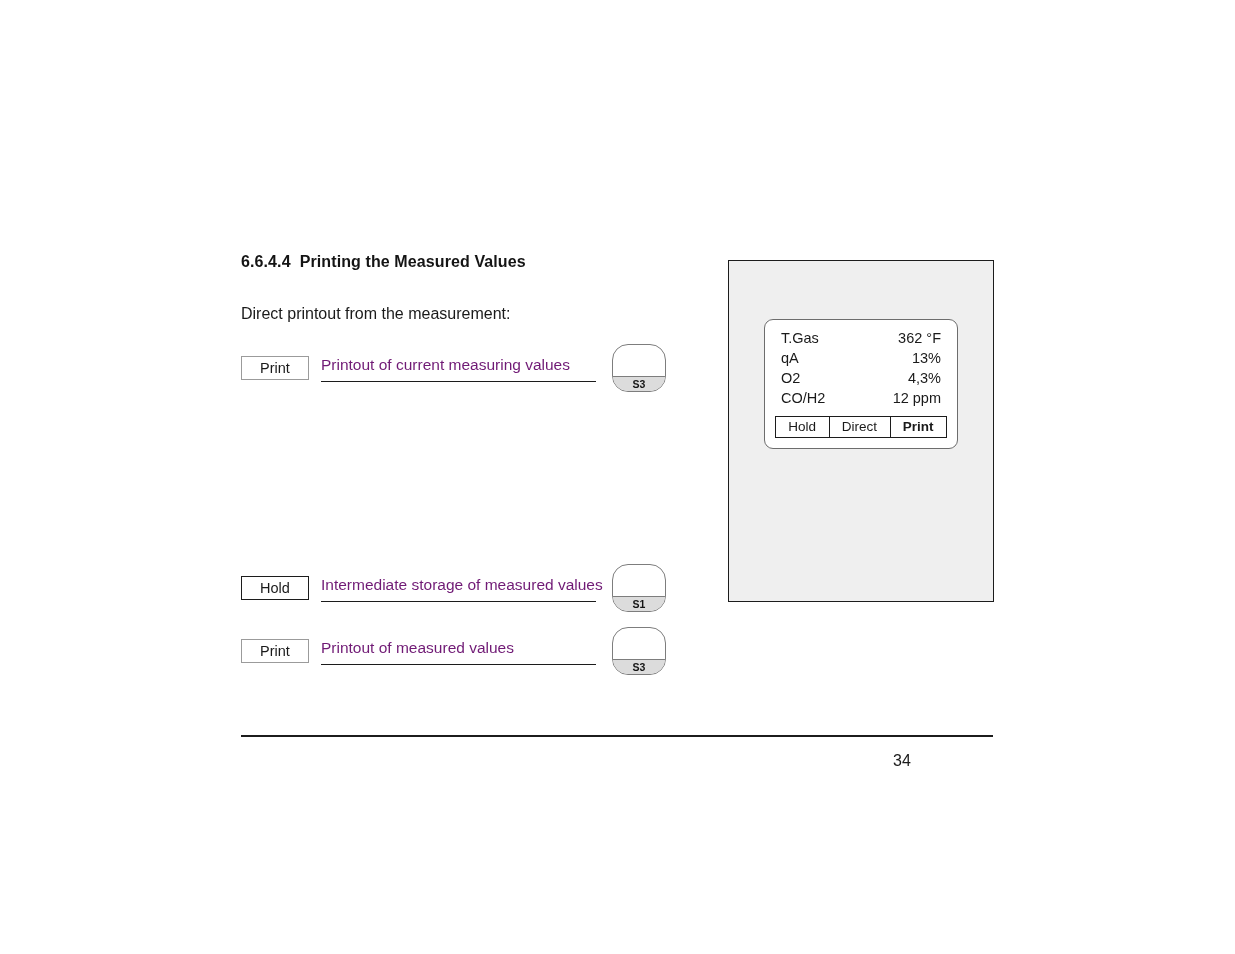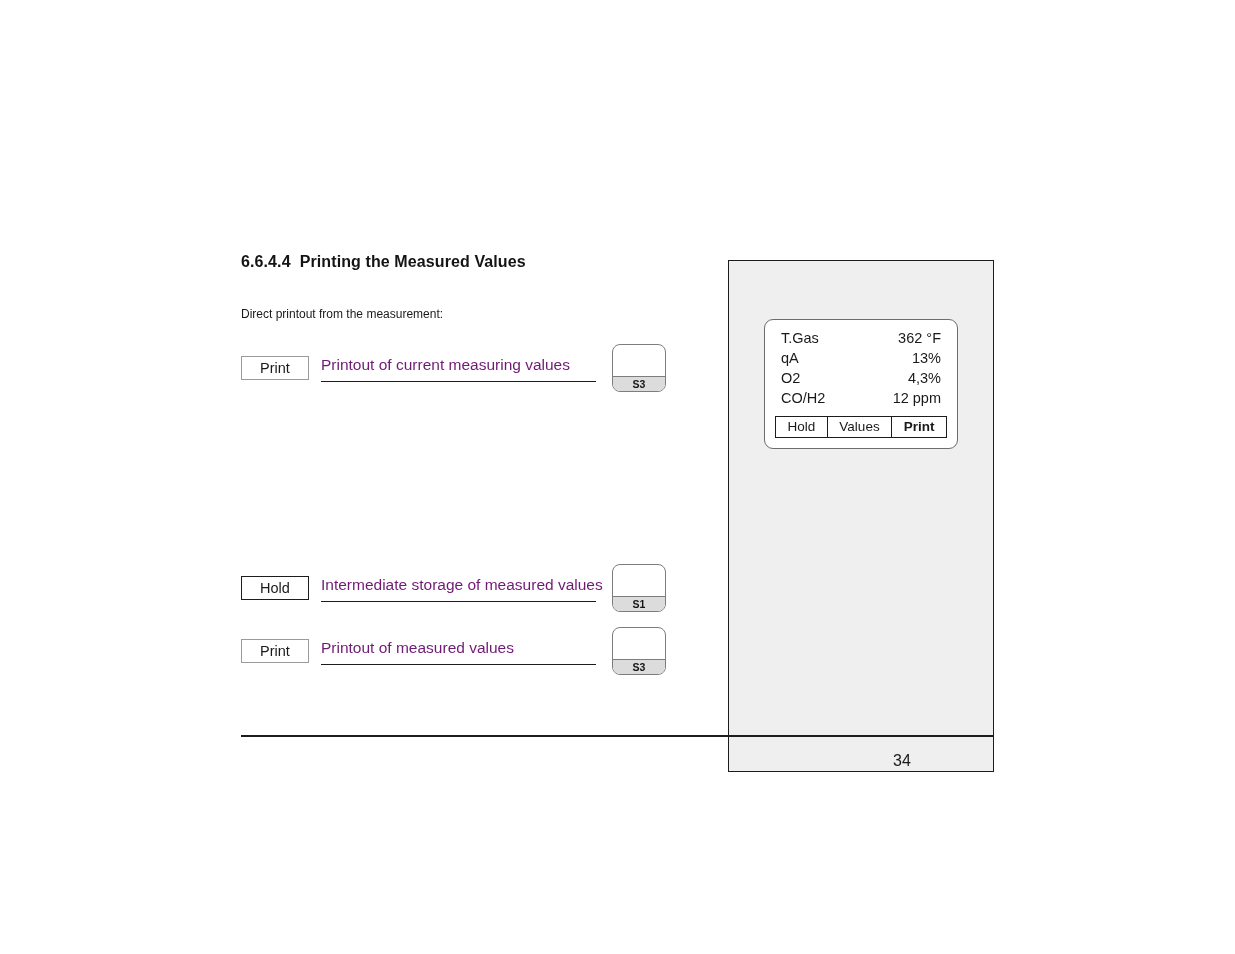--- a/index.html
+++ b/index.html
@@ -36,21 +36,21 @@
     font-weight: bold;
     color: #141414;
     letter-spacing: 0.1px;
     white-space: pre;
     margin: 0;
     padding: 0;
     line-height: 20px;
   }
 
   .intro-text {
-    font-size: 12px;
+    font-size: 16px;
     color: #1a1a1a;
     line-height: 20px;
     margin: 0;
     padding: 0;
   }
 
   .intro-1 { position: absolute; left: 0px; top: 52px; }
   .intro-2 { position: absolute; left: 0px; top: 271px; }
 
   
@@ -110,21 +110,21 @@
     width: 54px;
     height: 48px;
   }
   .device-key .key-body {
     position: absolute;
     left: 0; top: 0;
     width: 54px;
     height: 48px;
     box-sizing: border-box;
     border: 1px solid #7d7d7d;
-    border-radius: 8px;
+    border-radius: 16px;
     background: #ffffff;
     overflow: hidden;
   }
   .device-key .key-band {
     position: absolute;
     left: 0;
     bottom: 0;
     width: 100%;
     height: 15px;
     background: #dcdcdc;
@@ -136,21 +136,21 @@
     text-align: center;
     color: #141414;
   }
 
   
   .device-panel {
     position: absolute;
     left: 728px;
     top: 260px;
     width: 266px;
-    height: 512px;
+    height: 342px;
     box-sizing: border-box;
     background: #efefef;
     border: 1.4px solid #1c1c1c;
   }
 
   .lcd {
     position: absolute;
     left: 35px;
     top: 58px;
     width: 194px;
@@ -283,21 +283,21 @@
         <span class="lcd-value">4,3%</span>
       </div>
 
       <div class="lcd-row">
         <span class="lcd-label">CO/H2</span>
         <span class="lcd-value">12 ppm</span>
       </div>
 
       <div class="lcd-softkeys">
         <div class="softkey">Hold</div>
-        <div class="softkey">Values</div>
+        <div class="softkey">Direct</div>
         <div class="softkey active">Print</div>
       </div>
 
     </div>
 
   </div>
 
   <div class="footer-rule"></div>
   <div class="page-number">34</div>
 

